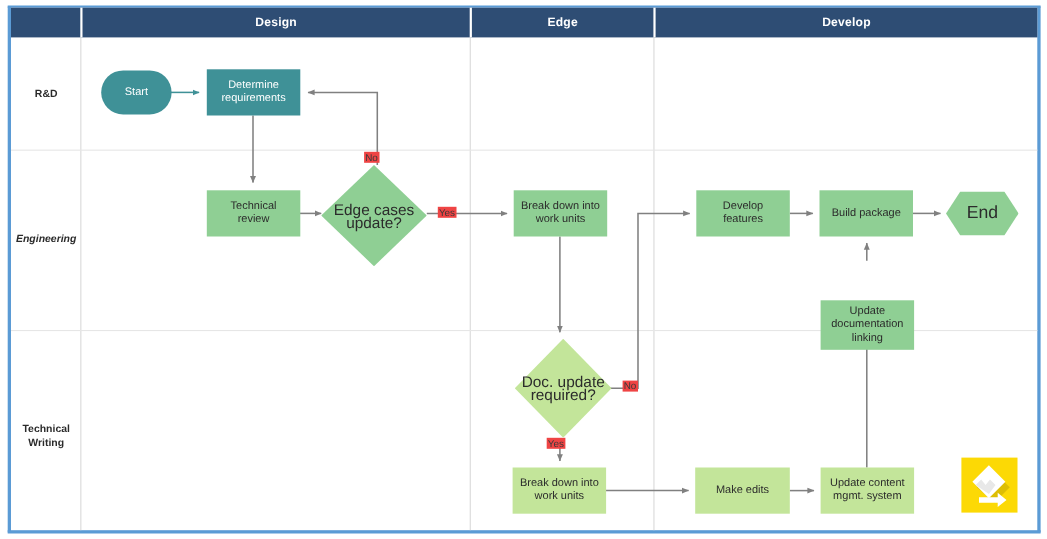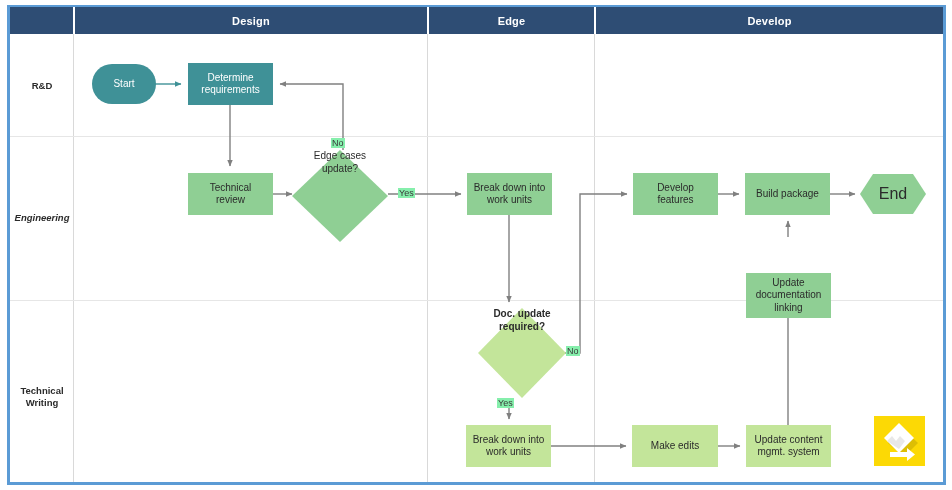--- a/index.html
+++ b/index.html
@@ -53,36 +53,36 @@
   .node span{display:block;padding:0 3px;}
   .n-teal{background:#3f9197;color:#ffffff;}
   .n-teal-round{background:#3f9197;color:#ffffff;border-radius:22px;}
   .n-green{background:#8fcf94;color:#2b2b2b;}
   .n-lgreen{background:#c3e59a;color:#2b2b2b;}
 
   .diamond{position:absolute;}
   .diamond .dshape{position:absolute;left:0;top:0;width:100%;height:100%;}
   .diamond .dtext{
     position:absolute;left:0;top:0;width:100%;height:100%;
-    display:flex;justify-content:center;
-    text-align:center;font-size:10px;line-height:12.5px;color:#2b2b2b;
+    display:flex;align-items:center;justify-content:center;
+    text-align:center;font-size:14px;line-height:12.5px;color:#2b2b2b;
   }
 
   .hexa{position:absolute;}
   .hexa .dtext{
     position:absolute;left:0;top:0;width:100%;height:100%;
     display:flex;align-items:center;justify-content:center;
     font-size:16px;color:#2b2b2b;
   }
 
   
   #wires{position:absolute;left:0;top:0;width:952px;height:490px;}
 
   .edge-label{
-    position:absolute;font-size:9px;color:#3a3a3a;background:#86efac;
+    position:absolute;font-size:9px;color:#3a3a3a;background:#ef4444;
     padding:0 1px;white-space:nowrap;
   }
 
   
   .wm{position:absolute;left:874px;top:416px;width:51px;height:50px;background:#fcd905;}
   .wm svg{position:absolute;left:0;top:0;}
 </style>
 </head>
 <body>
 
@@ -220,21 +220,21 @@
   </div>
 
   <div class="node n-green" style="left:746px;top:237px;width:85px;height:45px;margin-top:36px;">
     <span>
       <div>Update</div>
       <div>documentation</div>
       <div>linking</div>
     </span>
   </div>
 
-  <div class="diamond" style="left:478px;top:308px;width:88px;height:90px;font-weight:bold;">
+  <div class="diamond" style="left:468px;top:308px;width:88px;height:90px;">
     <svg class="dshape" viewBox="0 0 88 90">
       <polygon points="44,0 88,45 44,90 0,45" fill="#c3e59a"></polygon>
     </svg>
     <div class="dtext">
       <span>
         <div>Doc. update</div>
         <div>required?</div>
       </span>
     </div>
   </div>

